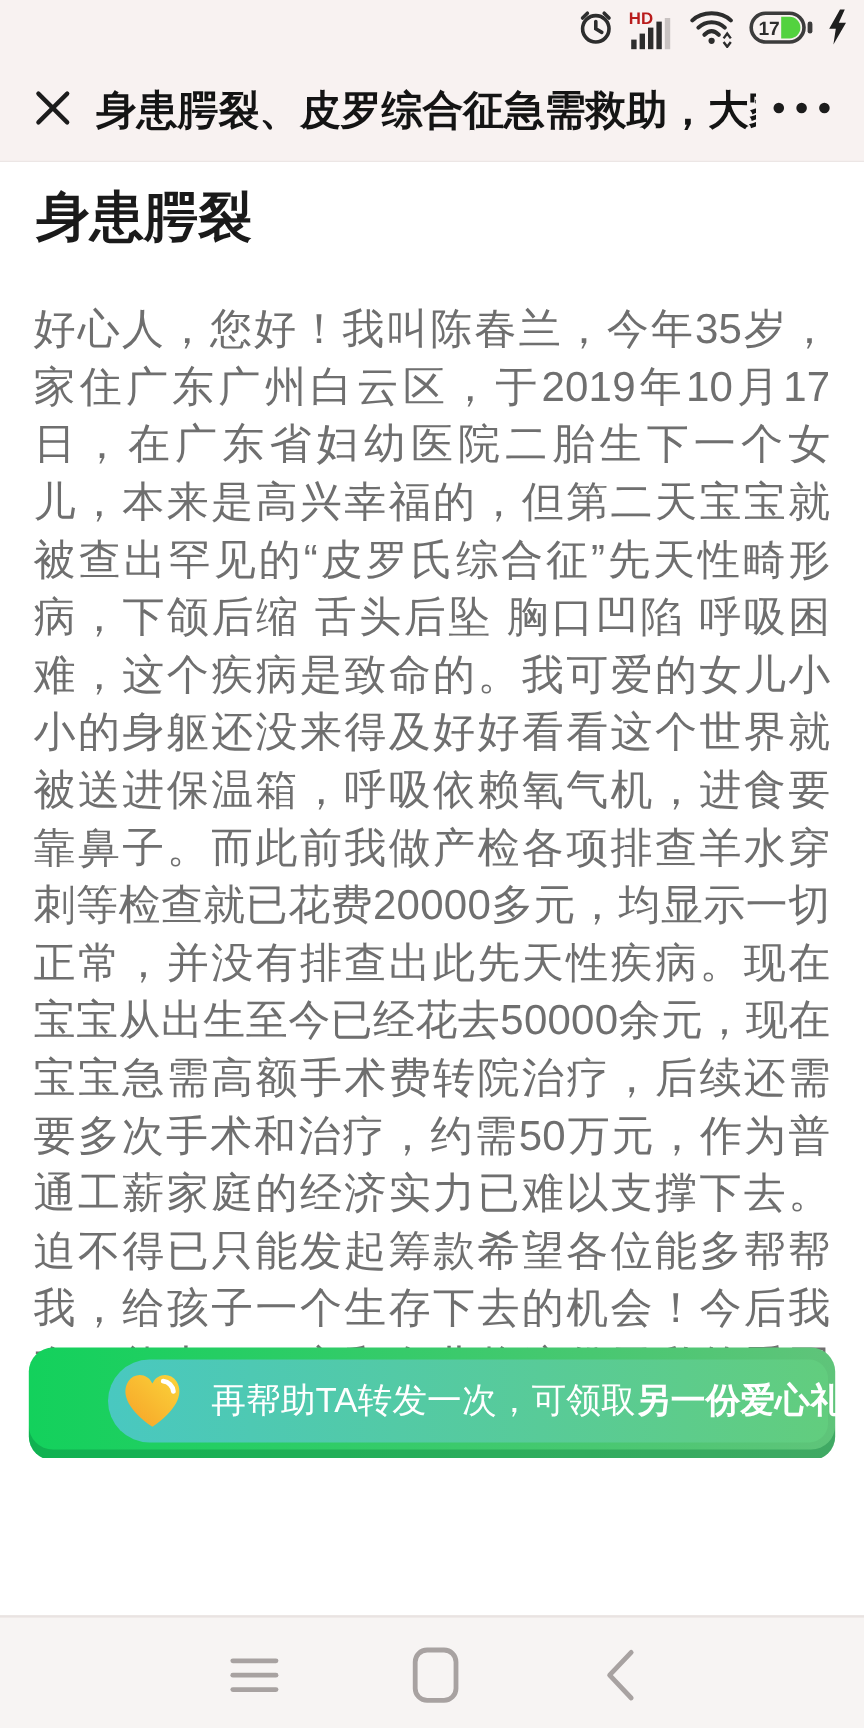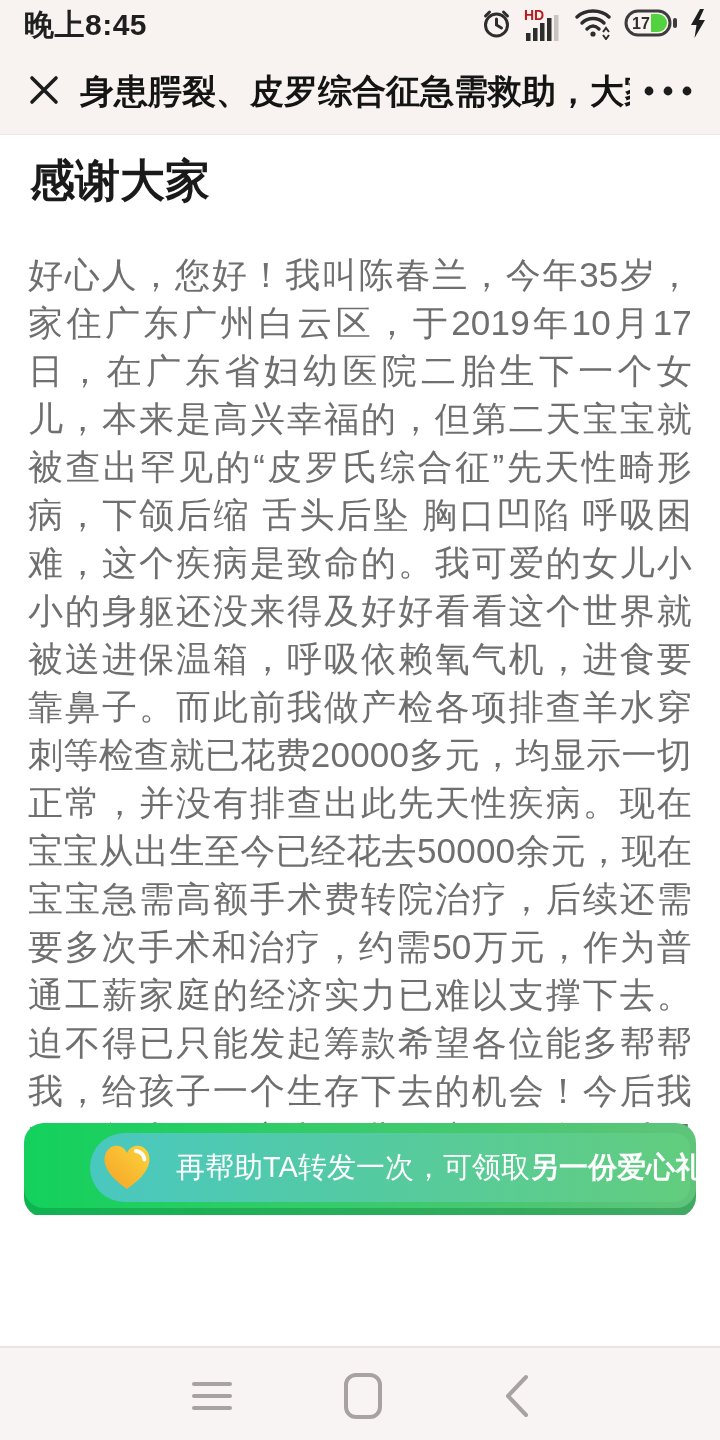--- a/index.html
+++ b/index.html
@@ -46,21 +46,20 @@
   .nav-btn { position:absolute; top:1368px; width:60px; height:60px;
     display:flex; align-items:center; justify-content:center; cursor:pointer; }
   .nav-menu { left:182px; } .nav-home { left:333px; } .nav-back { left:486px; }
 </style>
 </head>
 <body>
 
 <div class="phone">
 
   <div class="status-bar">
-    <span class="time">晚上8:45</span>
     <div class="status-icons">
       <span>
         <svg width="33" height="33" viewBox="0 0 33 33">
           <circle cx="16.5" cy="18" r="11" fill="none" stroke="#2d2d2d" stroke-width="3"></circle>
           <path d="M16.5 12 v6 l5 3" fill="none" stroke="#2d2d2d" stroke-width="3" stroke-linecap="round"></path>
           <path d="M5.5 9 L9.5 5" stroke="#2d2d2d" stroke-width="3" stroke-linecap="round"></path>
           <path d="M27.5 9 L23.5 5" stroke="#2d2d2d" stroke-width="3" stroke-linecap="round"></path>
         </svg>
       </span>
       <span style="position:relative;display:inline-block;width:40px;height:36px;">
@@ -113,21 +112,21 @@
         <svg width="52" height="12" viewBox="0 0 52 12">
           <circle cx="7" cy="6" r="4.4" fill="#1c1c1c"></circle>
           <circle cx="26" cy="6" r="4.4" fill="#1c1c1c"></circle>
           <circle cx="45" cy="6" r="4.4" fill="#1c1c1c"></circle>
         </svg>
       </span>
     </div>
   </div>
 
   <div class="content">
-    <h1 class="heading">感谢大家</h1>
+    <h1 class="heading">身患腭裂</h1>
     <p class="body-text">好心人，您好！我叫陈春兰，今年35岁，家住广东广州白云区，于2019年10月17日，在广东省妇幼医院二胎生下一个女儿，本来是高兴幸福的，但第二天宝宝就被查出罕见的“皮罗氏综合征”先天性畸形病，下颌后缩 舌头后坠 胸口凹陷 呼吸困难，这个疾病是致命的。我可爱的女儿小小的身躯还没来得及好好看看这个世界就被送进保温箱，呼吸依赖氧气机，进食要靠鼻子。而此前我做产检各项排查羊水穿刺等检查就已花费20000多元，均显示一切正常，并没有排查出此先天性疾病。现在宝宝从出生至今已经花去50000余元，现在宝宝急需高额手术费转院治疗，后续还需要多次手术和治疗，约需50万元，作为普通工薪家庭的经济实力已难以支撑下去。迫不得已只能发起筹款希望各位能多帮帮我，给孩子一个生存下去的机会！今后我有了能力，一定和女儿将这份无私的爱回馈社会。感谢大家！</p>
   </div>
 
   <div class="promo-banner">
     <div class="promo-pill">
       <span>
         <svg width="58" height="55" viewBox="0 0 58 55">
           <defs>
             <linearGradient id="hg" x1="0" y1="1" x2="1" y2="0">
               <stop offset="0" stop-color="#f6a228"></stop>

